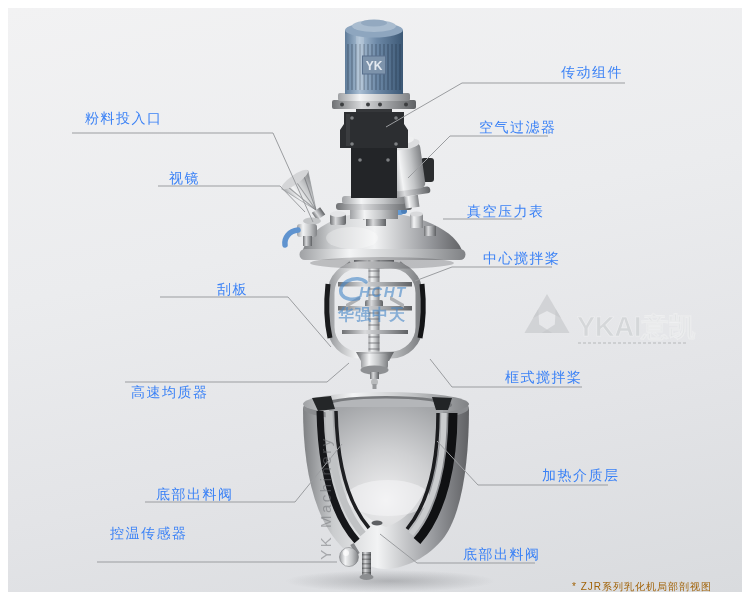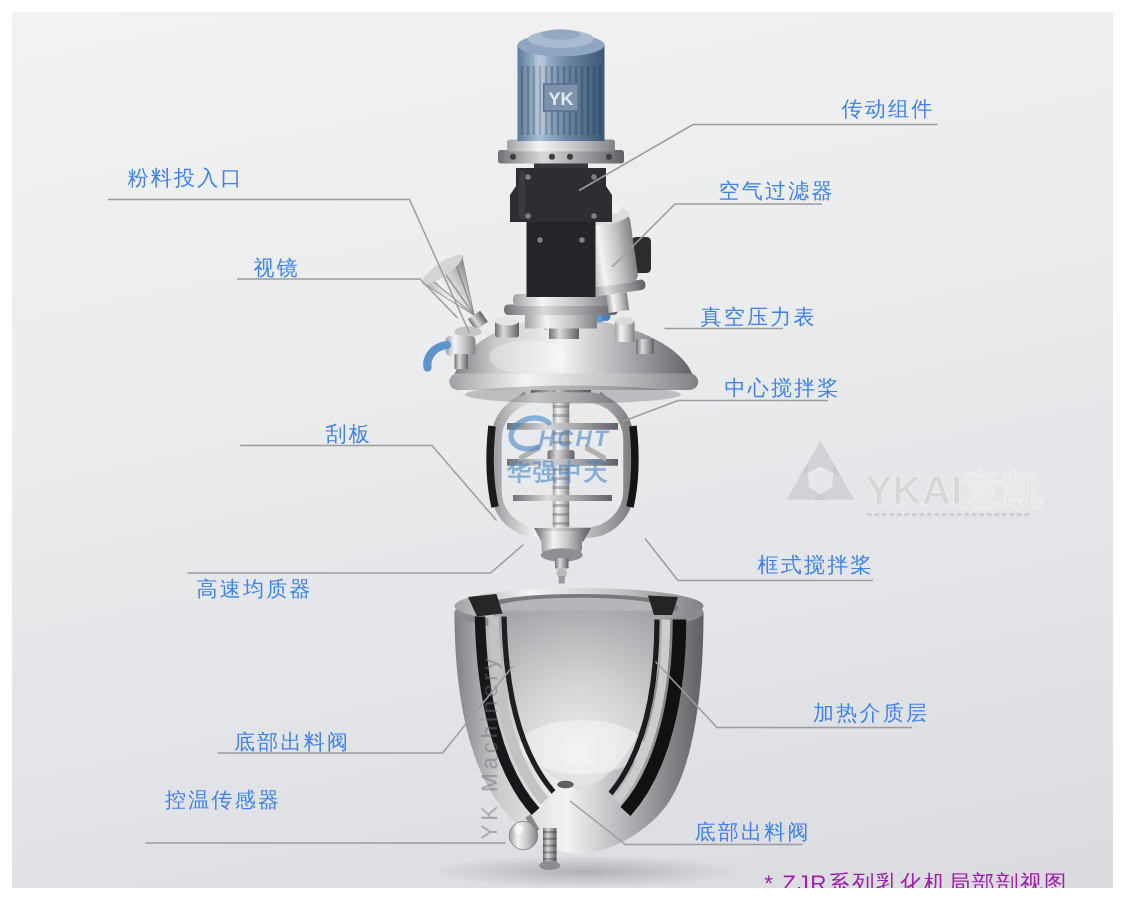--- a/index.html
+++ b/index.html
@@ -15,22 +15,22 @@
   .scene{position:absolute;left:0;top:0;width:750px;height:600px;}
   .frame-border{
     position:absolute;left:0;top:0;width:750px;height:600px;
     border:8px solid #ffffff;box-sizing:border-box;pointer-events:none;z-index:30;
   }
   .callout{
     position:absolute;z-index:20;color:#3b82f6;font-size:14px;
     letter-spacing:1.5px;line-height:16px;white-space:nowrap;
   }
   .footnote{
-    position:absolute;z-index:20;right:38px;top:580px;color:#a21caf;
-    font-size:15px;letter-spacing:1px;white-space:nowrap;
+    position:absolute;z-index:20;right:38px;top:580px;color:#a16207;
+    font-size:10px;letter-spacing:1px;white-space:nowrap;
   }
 </style>
 </head>
 <body>
 
 <div class="bg"></div>
 
 <svg class="scene" viewBox="0 0 750 600">
   <defs>
     <linearGradient id="mblue" x1="0" y1="0" x2="1" y2="0">

